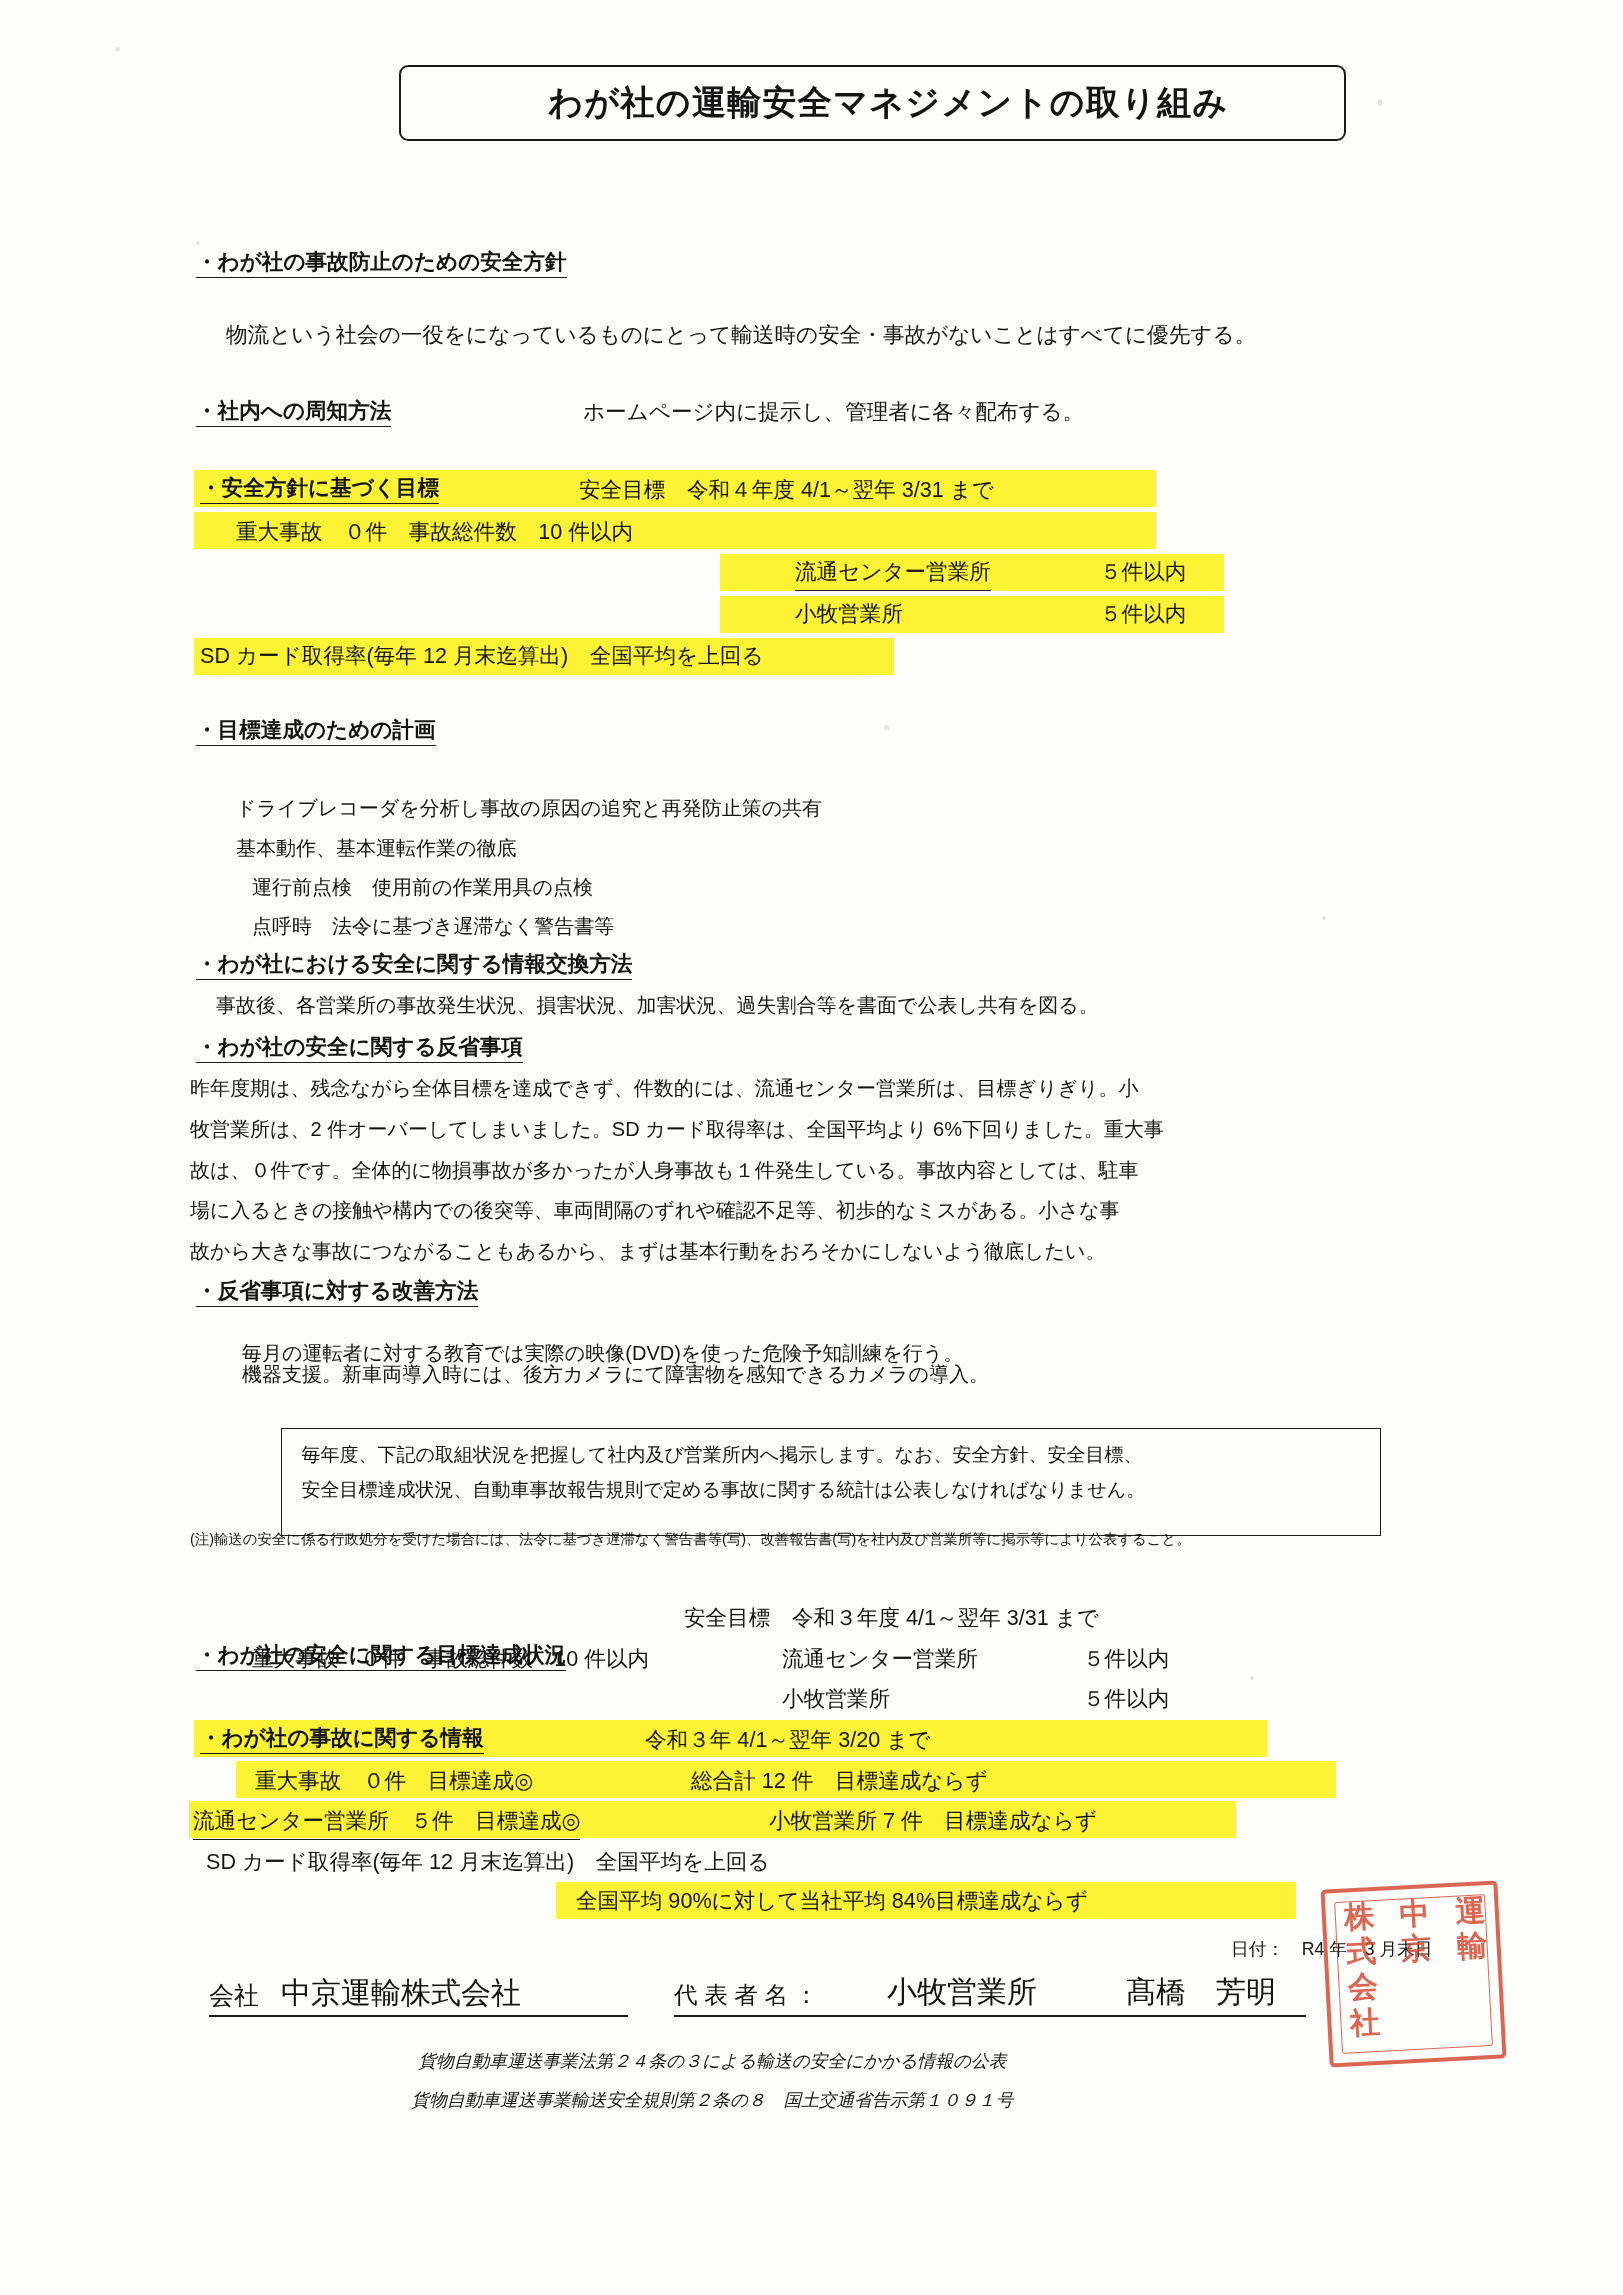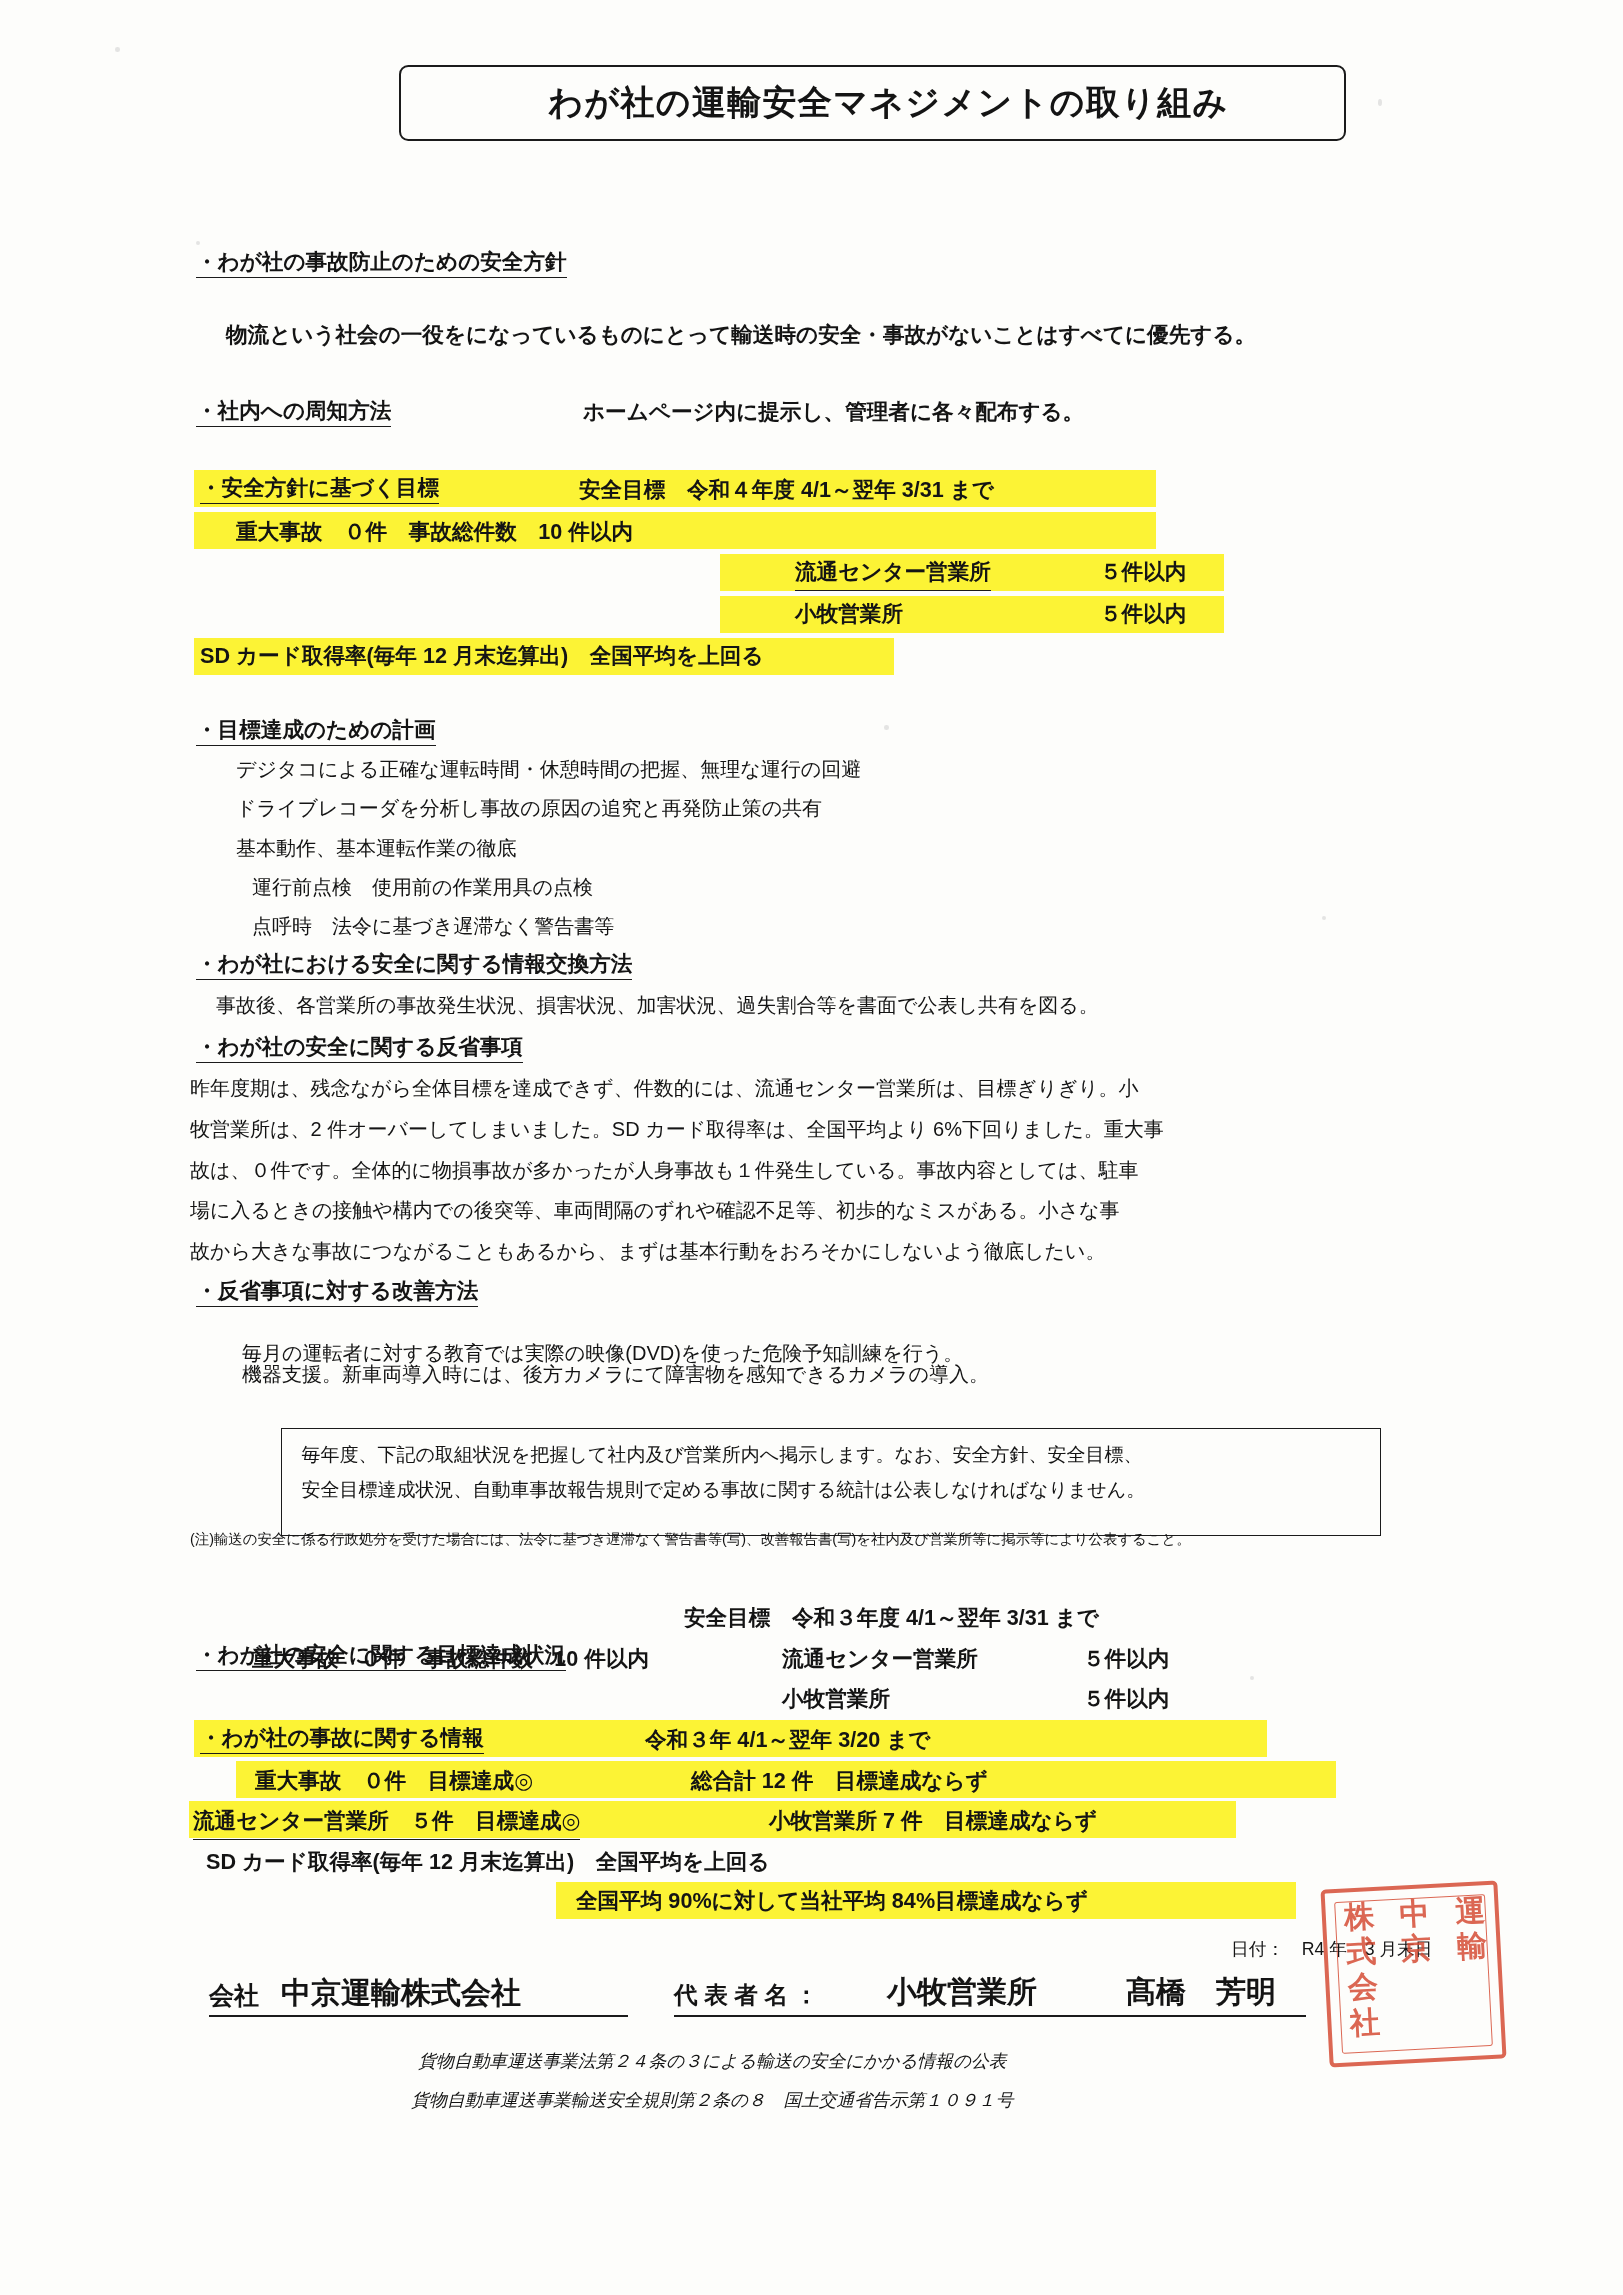--- a/index.html
+++ b/index.html
@@ -70,21 +70,21 @@
   .ul {
     border-bottom: 1.3px solid #1b1b1b;
     padding-bottom: 1.3px;
   }
   .tx {
     position: absolute;
     font-size: 20px;
     white-space: nowrap;
     line-height: 1.5;
   }
-  .bold { font-weight: bold; }
+  .bold { font-weight: normal; }
   .hlband {
     position: absolute;
     background: #fcf335;
   }
 
   .notice-box2 {
     position: absolute;
     left: 281px;
     top: 1428px;
     width: 1100px;
@@ -178,21 +178,20 @@
   <div class="hx ul" style="left:200px;top:473px;">・安全方針に基づく目標</div>
   <div class="tx bold" style="left:579px;top:474px;font-size:21.6px;">安全目標　令和４年度 4/1～翌年 3/31 まで</div>
   <div class="tx bold" style="left:236px;top:516px;font-size:21.6px;">重大事故　０件　事故総件数　10 件以内</div>
   <div class="tx ul bold" style="left:795px;top:556px;font-size:21.6px;">流通センター営業所</div>
   <div class="tx bold" style="left:1100px;top:556px;font-size:21.6px;">５件以内</div>
   <div class="tx bold" style="left:795px;top:598px;font-size:21.6px;">小牧営業所</div>
   <div class="tx bold" style="left:1100px;top:598px;font-size:21.6px;">５件以内</div>
   <div class="tx bold" style="left:200px;top:640px;font-size:21.6px;">SD カード取得率(毎年 12 月末迄算出)　全国平均を上回る</div>
 
   <div class="hx ul" style="left:196px;top:715px;">・目標達成のための計画</div>
-  <div class="tx" style="left:236px;top:754px;">デジタコによる正確な運転時間・休憩時間の把握、無理な運行の回避</div>
   <div class="tx" style="left:236px;top:793px;">ドライブレコーダを分析し事故の原因の追究と再発防止策の共有</div>
   <div class="tx" style="left:236px;top:833px;">基本動作、基本運転作業の徹底</div>
   <div class="tx" style="left:252px;top:872px;">運行前点検　使用前の作業用具の点検</div>
   <div class="tx" style="left:252px;top:911px;">点呼時　法令に基づき遅滞なく警告書等</div>
 
   <div class="hx ul" style="left:196px;top:949px;">・わが社における安全に関する情報交換方法</div>
   <div class="tx" style="left:216px;top:990px;">事故後、各営業所の事故発生状況、損害状況、加害状況、過失割合等を書面で公表し共有を図る。</div>
 
   <div class="hx ul" style="left:196px;top:1032px;">・わが社の安全に関する反省事項</div>
   <div class="tx" style="left:190px;top:1073px;">昨年度期は、残念ながら全体目標を達成できず、件数的には、流通センター営業所は、目標ぎりぎり。小</div>

